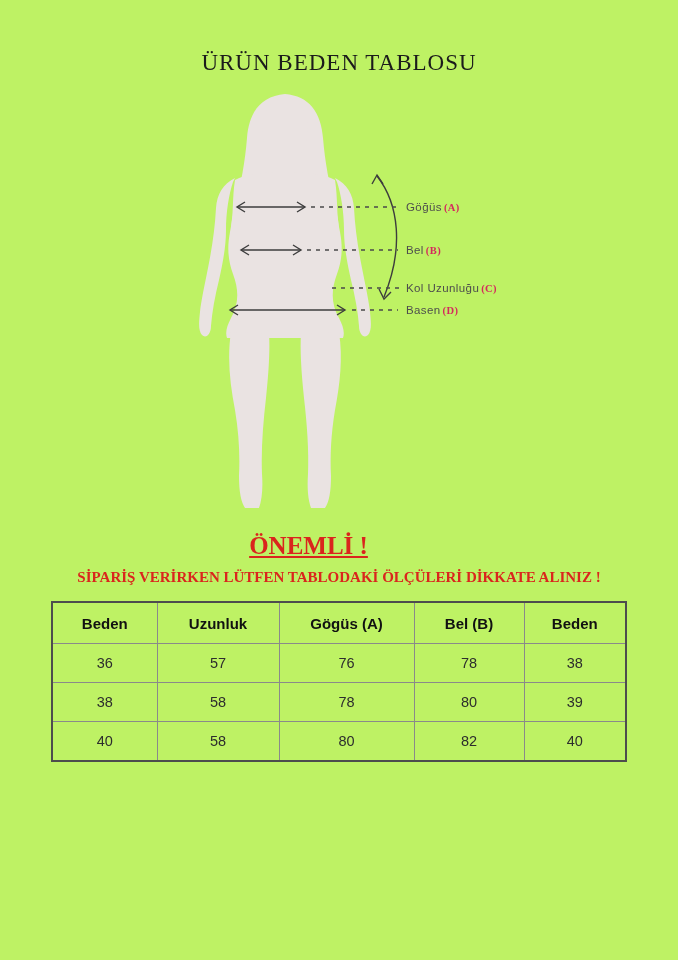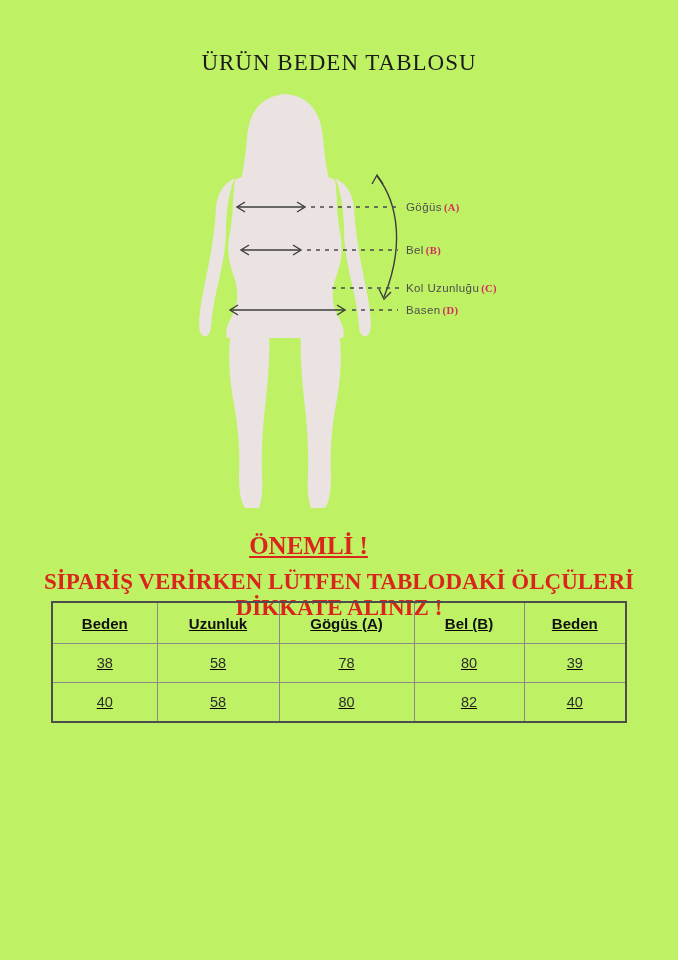--- a/index.html
+++ b/index.html
@@ -17,26 +17,26 @@
   .leader{stroke:#4a4a4a;stroke-width:1.3;stroke-dasharray:4 5;fill:none;}
 
   .meas-label{position:absolute;left:406px;transform:translateY(-50%);white-space:nowrap;
     font-size:11.5px;color:#4d4d4d;letter-spacing:0.4px;}
   .meas-label .letter{font-family:"Liberation Serif",serif;font-weight:bold;
     font-size:10.5px;color:#d5295d;margin-left:2px;}
 
   .notice-heading{position:absolute;top:532px;left:0;width:617px;text-align:center;
     font-family:"Liberation Serif",serif;font-weight:bold;font-size:25px;color:#da251d;text-decoration:underline;}
   .notice-message{position:absolute;top:569px;left:0;width:678px;text-align:center;
-    font-family:"Liberation Serif",serif;font-weight:bold;font-size:23px;color:#da251d;}
+    font-family:"Liberation Serif",serif;font-weight:bold;font-size:15px;color:#da251d;}
 
   table.size-table{position:absolute;left:51px;top:601px;width:576px;
     border-collapse:collapse;table-layout:fixed;}
   .size-table th,.size-table td{border:1px solid #8a8a8a;text-align:center;vertical-align:middle;}
-  .size-table{border:2px solid #4d4d4d;text-decoration:underline;}
+  .size-table{border:2px solid #4d4d4d;}
   .size-table th{height:38px;font-size:15px;font-weight:bold;color:#111111;}
   .size-table td{height:36px;font-size:14.5px;font-weight:normal;color:#2d2d2d;}
   .c0{width:105px}.c1{width:122px}.c2{width:135px}.c3{width:110px}.c4{width:102px}
 </style>
 </head>
 <body>
 
 <div class="page">
 
   <div class="page-title">ÜRÜN BEDEN TABLOSU</div>
@@ -115,20 +115,27 @@
       <tr>
         <th>Beden</th>
         <th>Uzunluk</th>
         <th>Gögüs (A)</th>
         <th>Bel (B)</th>
         <th>Beden</th>
       </tr>
     </thead>
     <tbody>
       <tr>
+        <td>36</td>
+        <td>57</td>
+        <td>76</td>
+        <td>78</td>
+        <td>38</td>
+      </tr>
+      <tr>
         <td>38</td>
         <td>58</td>
         <td>78</td>
         <td>80</td>
         <td>39</td>
       </tr>
       <tr>
         <td>40</td>
         <td>58</td>
         <td>80</td>

